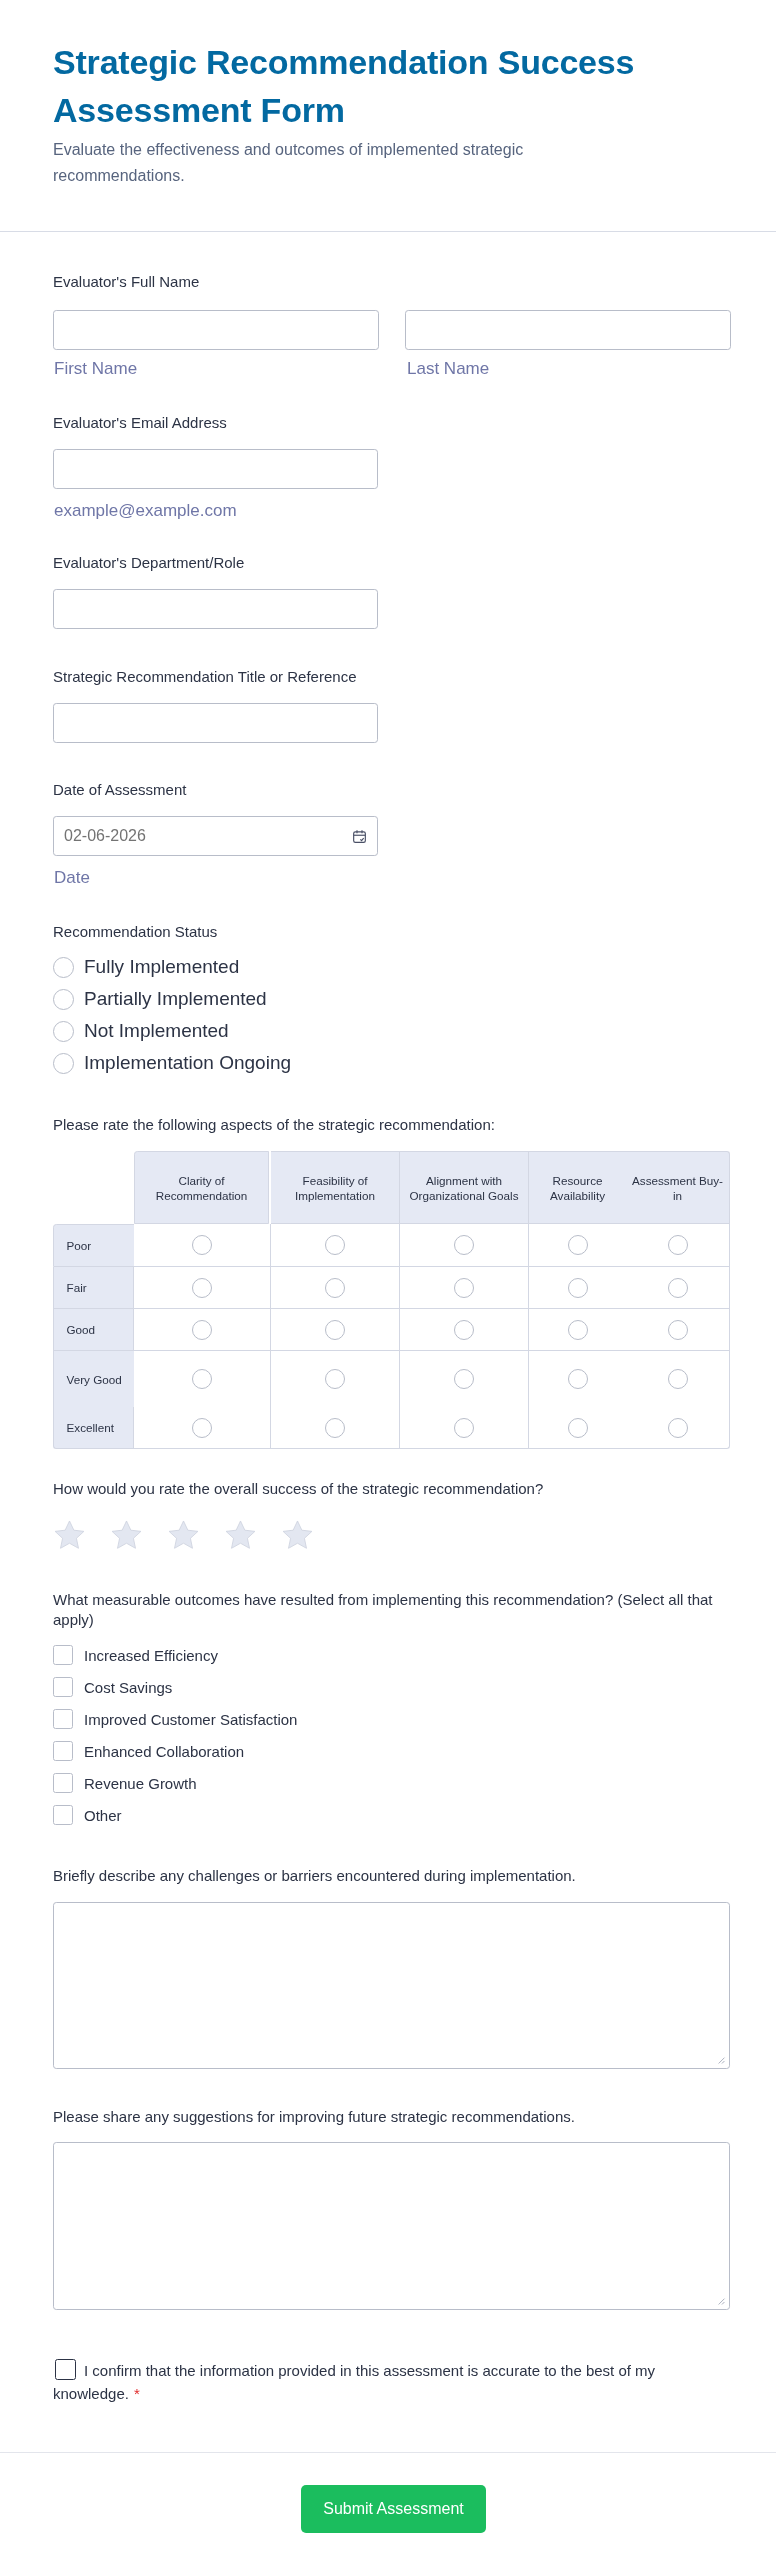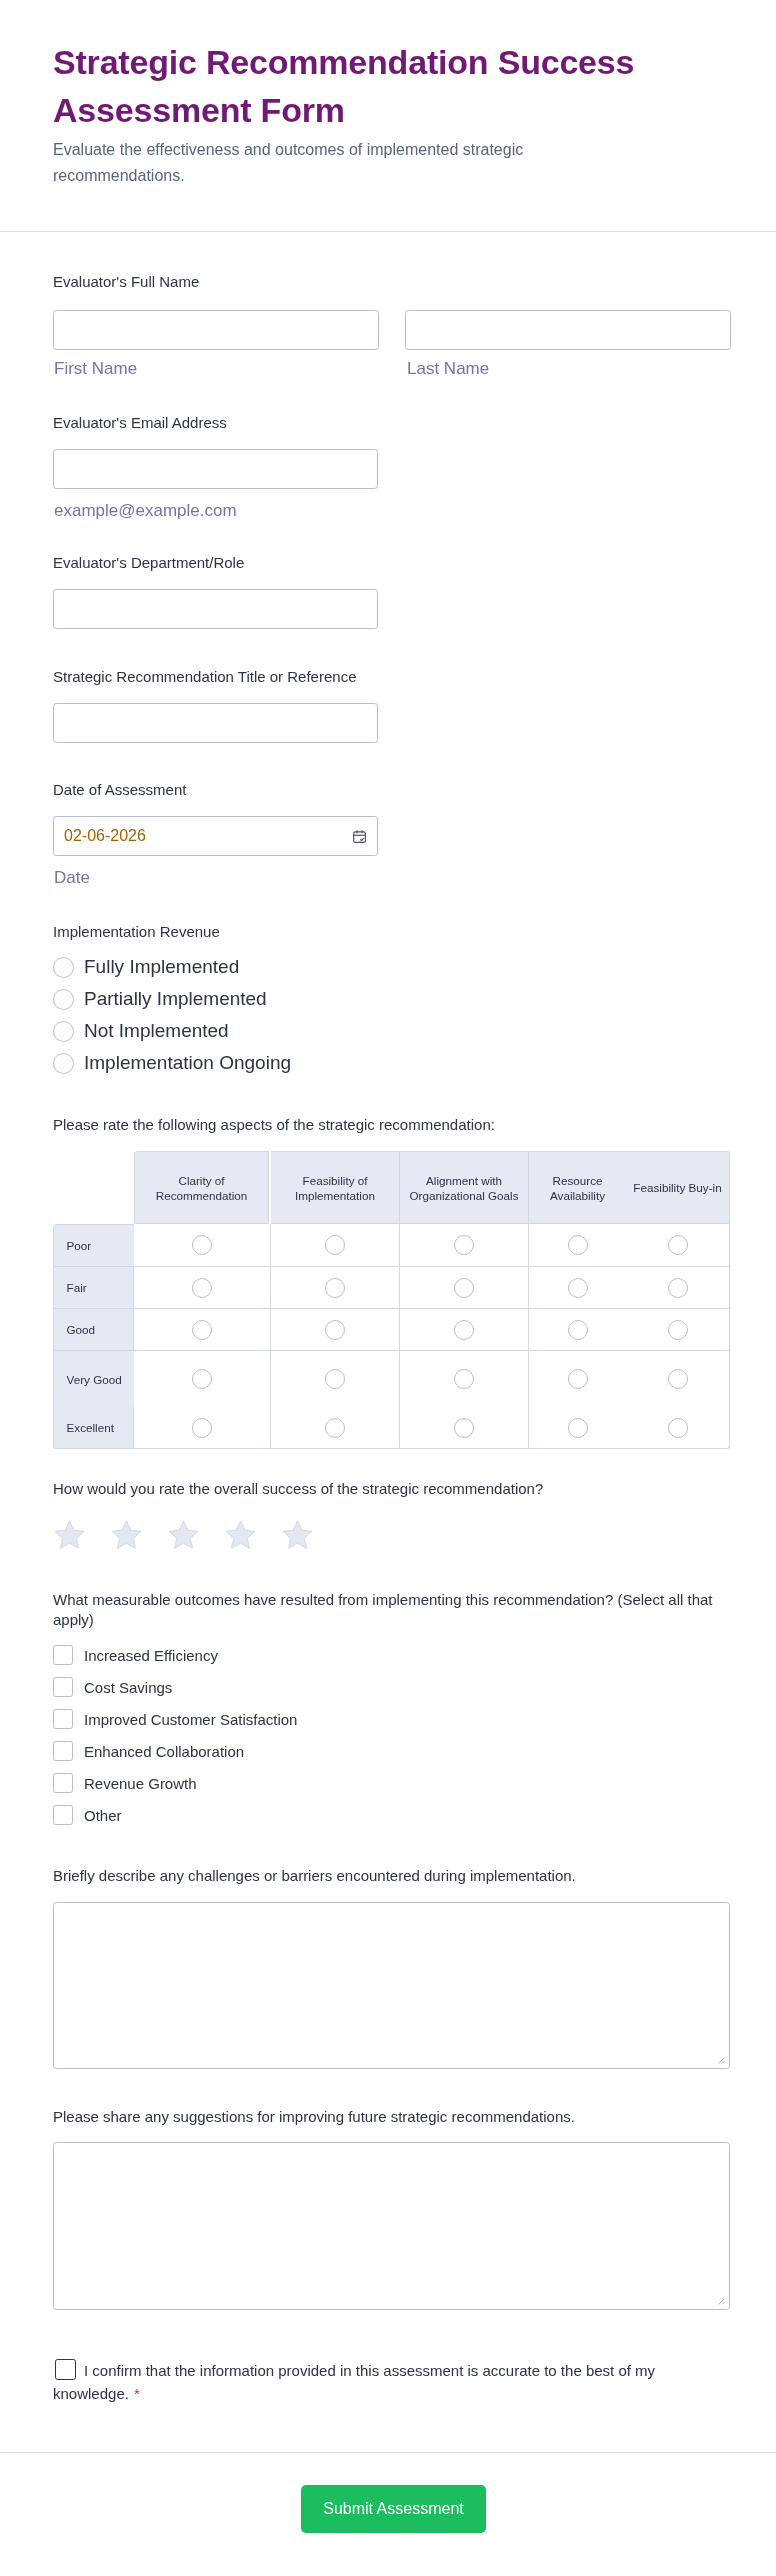--- a/index.html
+++ b/index.html
@@ -1,27 +1,27 @@
 <!DOCTYPE html>
 <html style="font-size:13.4px"><head>
 <meta charset="utf-8">
 <style>
   * { box-sizing: border-box; margin: 0; padding: 0; }
   html, body { width: 776px; background: #ffffff; }
   body { font-family: "Liberation Sans", "DejaVu Sans", sans-serif; color: #2c3345; position: relative; height: 2576px; overflow: hidden; }
 
   .header { position: absolute; left: 0; top: 0; width: 776px; height: 232px; border-bottom: 0.8px solid #d8dce6; }
-  .title { position: absolute; left: 53px; top: 38px; width: 634px; font-size: 34px; line-height: 48px; font-weight: 700; color: #701a75; letter-spacing: -0.2px; }
+  .title { position: absolute; left: 53px; top: 38px; width: 634px; font-size: 34px; line-height: 48px; font-weight: 700; color: #0369a1; letter-spacing: -0.2px; }
   .subtitle { position: absolute; left: 53px; top: 137px; width: 584px; font-size: 16px; line-height: 26px; color: #57647e; }
 
   .abs { position: absolute; }
   .label { font-size: 15px; line-height: 20px; color: #2c3345; }
   .sublabel { font-size: 17px; line-height: 15px; color: #6f76a7; }
   .input { border: 0.8px solid #b8bdc9; border-radius: 3.3px; background: #fff; height: 40px; }
-  .input.date { display: flex; align-items: center; justify-content: space-between; padding: 0 10px; font-size: 16px; color: #a16207; }
+  .input.date { display: flex; align-items: center; justify-content: space-between; padding: 0 10px; font-size: 16px; color: #737373; }
   .cal-icon { width: 15px; height: 15px; }
 
   .radio-row { display: flex; align-items: center; height: 32px; }
   .radio { width: 21px; height: 21px; border: 1.3px solid #b8bdc9; border-radius: 50%; background: #fff; flex: none; }
   .radio-label { margin-left: 10px; font-size: 19px; color: #2c3345; }
 
   .matrix { position: absolute; left: 53px; top: 1151px; width: 677px; }
   .mx-grid { position: relative; }
   .mx-cell { position: absolute; display: flex; align-items: center; justify-content: center; text-align: center; border-right: 0.8px solid #d3d7e3; border-bottom: 0.8px solid #d3d7e3; }
   .mx-head { background: #e5e9f4; font-size: 11.7px; line-height: 15px; color: #2c3345; padding: 0 5px; border-top: 0.8px solid #d3d7e3; }
@@ -76,21 +76,21 @@
   <svg class="cal-icon" viewBox="0 0 18 18" fill="none" stroke="#4a5066" stroke-width="1.4">
     <rect x="2" y="3.5" width="14" height="12.5" rx="2"></rect>
     <line x1="2" y1="7.5" x2="16" y2="7.5"></line>
     <line x1="6" y1="1.5" x2="6" y2="5"></line>
     <line x1="12" y1="1.5" x2="12" y2="5"></line>
     <polyline points="10,12.5 11.5,14 14,11"></polyline>
   </svg>
 </div>
 <div class="abs sublabel" style="left:54px; top:870px;">Date</div>
 
-<div class="abs label" style="left:53px; top:922px;">Implementation Revenue</div>
+<div class="abs label" style="left:53px; top:922px;">Recommendation Status</div>
 <div class="abs" style="left:53px; top:951px;">
   <div class="radio-row">
     <span class="radio"></span>
     <span class="radio-label">Fully Implemented</span>
   </div>
   <div class="radio-row">
     <span class="radio"></span>
     <span class="radio-label">Partially Implemented</span>
   </div>
   <div class="radio-row">
@@ -103,21 +103,21 @@
   </div>
 </div>
 
 <div class="abs label" style="left:53px; top:1115px;">Please rate the following aspects of the strategic recommendation:</div>
 <div class="matrix">
   <div class="mx-grid" id="mx-grid" style="height: 298px;">
       <div class="mx-cell mx-head" style="left: 81px; top: 0px; width: 135px; height: 73px; border-left: 0.8px solid rgb(211, 215, 227); border-top-left-radius: 3.3px;">Clarity of Recommendation</div>
       <div class="mx-cell mx-head" style="left: 218px; top: 0px; width: 129px; height: 73px;">Feasibility of Implementation</div>
       <div class="mx-cell mx-head" style="left: 347px; top: 0px; width: 129px; height: 73px;">Alignment with Organizational Goals</div>
       <div class="mx-cell mx-head" style="left: 476px; top: 0px; width: 98px; height: 73px;">Resource Availability</div>
-      <div class="mx-cell mx-head" style="left: 573px; top: 0px; width: 104px; height: 73px; border-top-right-radius: 3.3px;">Feasibility Buy-in</div>
+      <div class="mx-cell mx-head" style="left: 573px; top: 0px; width: 104px; height: 73px; border-top-right-radius: 3.3px;">Assessment Buy-in</div>
       <div class="mx-cell mx-rowlabel" style="left: 0px; top: 73px; width: 100px; height: 43px; border-top: 0.8px solid rgb(211, 215, 227); border-top-left-radius: 3.3px;">Poor</div>
       <div class="mx-cell mx-body" style="left: 81px; top: 73px; width: 137px; height: 43px;">
         <span class="mx-radio"></span>
       </div>
       <div class="mx-cell mx-body" style="left: 218px; top: 73px; width: 129px; height: 43px;">
         <span class="mx-radio"></span>
       </div>
       <div class="mx-cell mx-body" style="left: 347px; top: 73px; width: 129px; height: 43px;">
         <span class="mx-radio"></span>
       </div>

